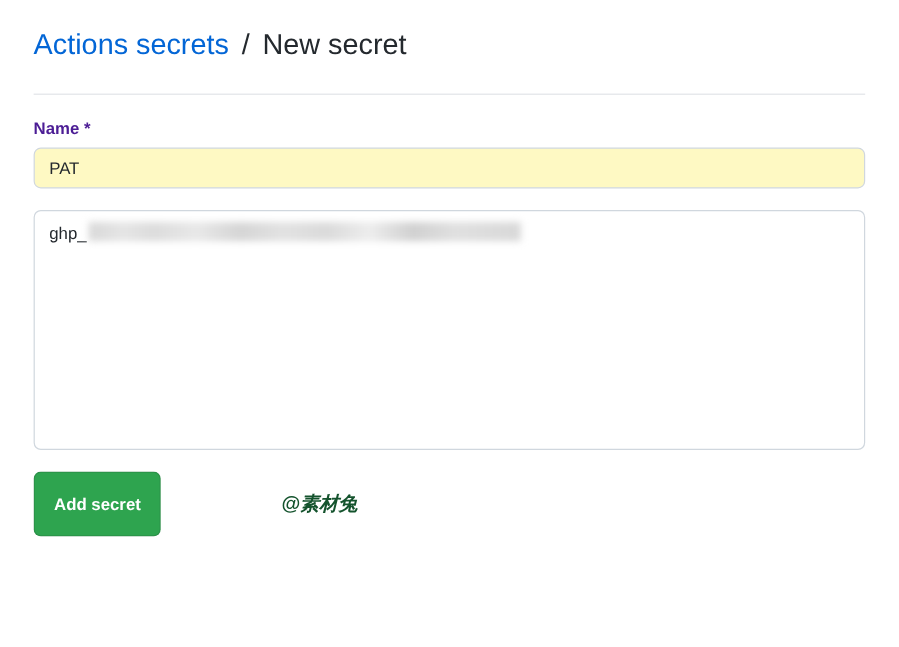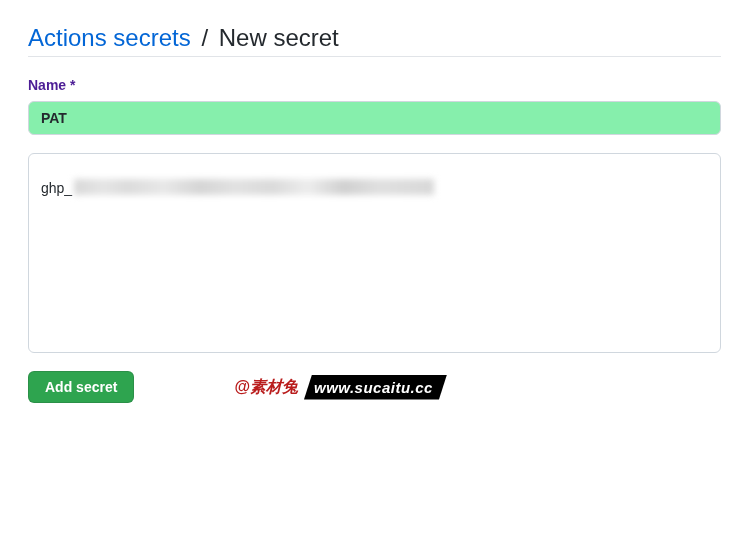--- a/index.html
+++ b/index.html
@@ -10,21 +10,21 @@
     body {
       font-family: -apple-system, BlinkMacSystemFont, "Segoe UI", Helvetica, Arial, sans-serif;
       background: #ffffff;
       color: #24292e;
       padding: 24px 28px;
       width: 749px;
     }
     .page-header {
       font-size: 24px;
       font-weight: 400;
-      padding-bottom: 4px;
+      padding-bottom: 26px;
       border-bottom: 1px solid #e1e4e8;
       margin-bottom: 20px;
     }
     .page-header .link {
       color: #0366d6;
     }
     .page-header .sep {
       color: #24292e;
       padding: 0 4px;
     }
@@ -40,26 +40,25 @@
       font-size: 14px;
       margin-bottom: 8px;
       color: #4c1d95;
     }
     .form-input {
       width: 100%;
       padding: 6px 12px;
       font-size: 14px;
       line-height: 20px;
       color: #24292e;
-      background-color: #86efac;
+      background-color: #fef9c3;
       border: 1px solid #d0d7de;
       border-radius: 6px;
       outline: none;
       font-family: inherit;
-      font-weight: bold;
     }
     .secret-content {
       display: flex;
       align-items: flex-start;
     }
     .secret-prefix {
       font-size: 14px;
       color: #24292e;
       padding-top: 1px;
     }
@@ -70,59 +69,59 @@
       background: linear-gradient(90deg, 
         #d8d8d8 0%, #e5e5e5 8%, #dcdcdc 15%, #e8e8e8 25%, 
         #d5d5d5 35%, #e2e2e2 45%, #dadada 55%, #ededed 65%, 
         #d0d0d0 75%, #e0e0e0 85%, #d8d8d8 100%);
       filter: blur(3px);
       margin-left: 2px;
       margin-top: 2px;
     }
     .btn-primary {
       display: inline-block;
-      padding: 7px 16px;
+      padding: 18px 16px;
       font-size: 14px;
       font-weight: 600;
       color: #ffffff;
       background-color: #2ea44f;
       border: 1px solid rgba(27,31,35,0.15);
       border-radius: 6px;
       cursor: pointer;
       font-family: inherit;
     }
     .footer-row {
       display: flex;
       align-items: center;
       gap: 100px;
     }
     .watermark {
       display: flex;
       align-items: center;
       font-weight: 700;
     }
     .watermark-left {
-      color: #b91c1c;
+      color: #14532d;
       font-size: 16px;
       font-style: italic;
       padding-right: 6px;
     }
     .watermark-right {
       background: #000;
       color: #fff;
       font-size: 15px;
       padding: 4px 14px 4px 10px;
       clip-path: polygon(8px 0, 100% 0, calc(100% - 8px) 100%, 0 100%);
       font-style: italic;
       letter-spacing: 0.5px;
     }
     .textarea-wrapper {
       width: 100%;
       min-height: 200px;
-      padding: 23px 12px;
+      padding: 7px 12px;
       font-size: 14px;
       line-height: 20px;
       color: #24292e;
       background-color: #ffffff;
       border: 1px solid #d0d7de;
       border-radius: 6px;
     }
   </style>
 </head>
 <body>
@@ -144,15 +143,14 @@
       <span class="secret-prefix">ghp_</span>
       <span class="blur-block"></span>
     </div>
   </div>
 </div>
 
 <div class="footer-row">
   <button class="btn-primary">Add secret</button>
   <div class="watermark">
     <span class="watermark-left">@素材兔</span>
-    <span class="watermark-right">www.sucaitu.cc</span>
   </div>
 </div>
 
 </body></html>

